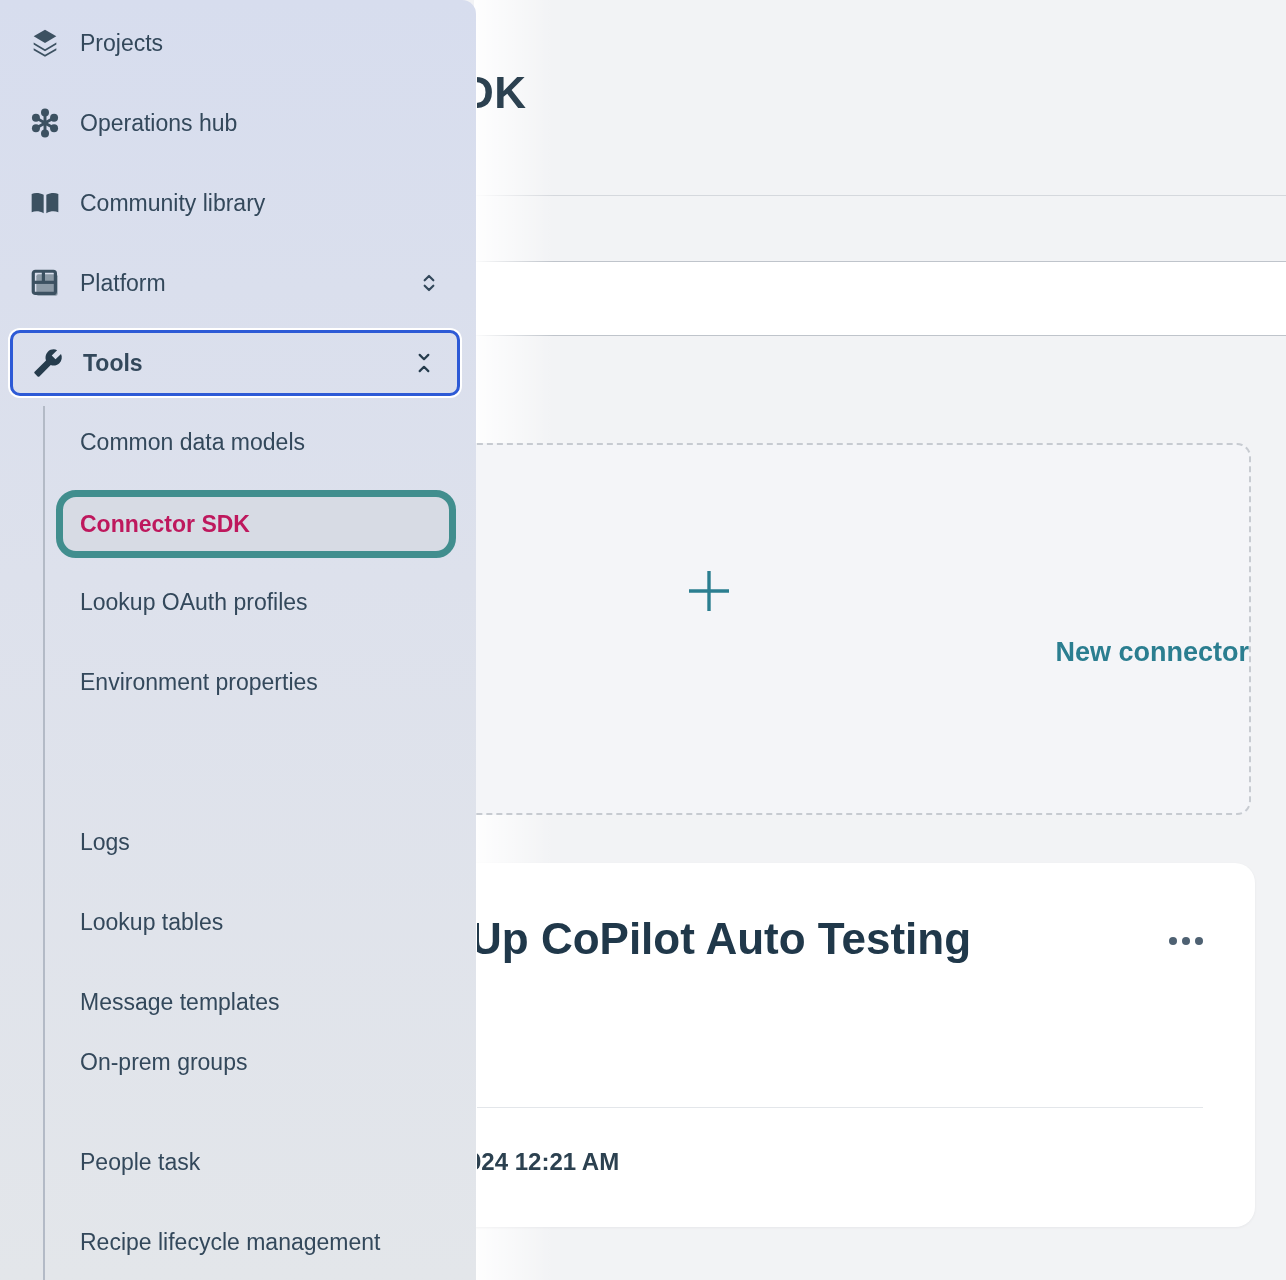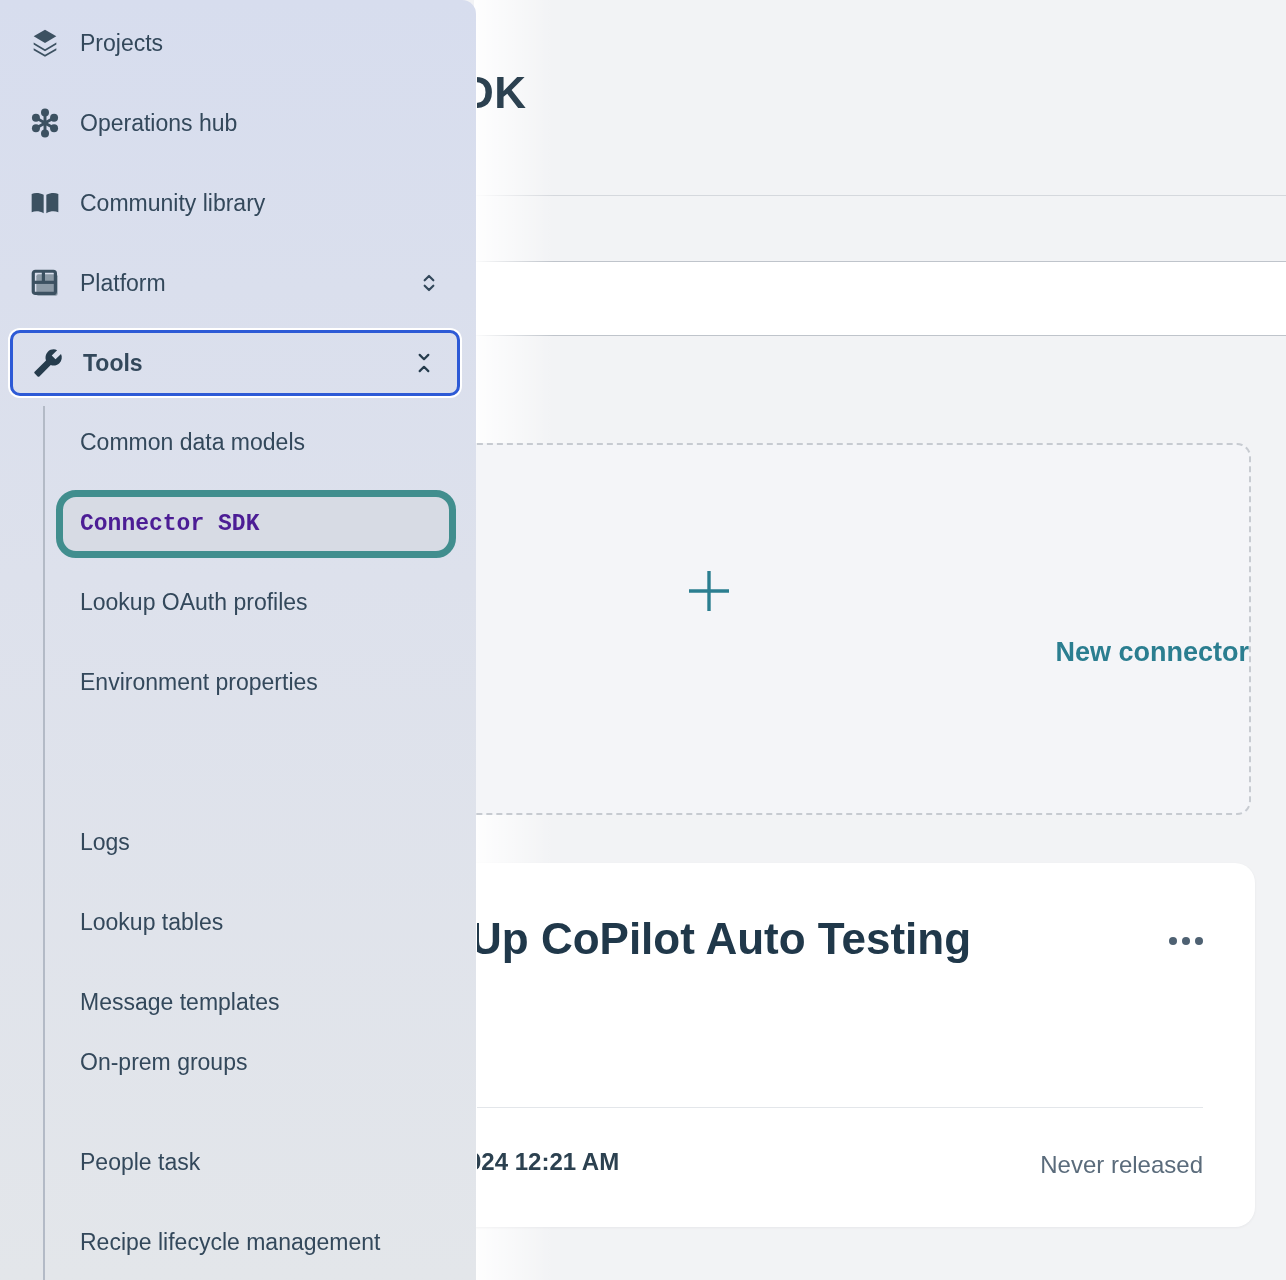--- a/index.html
+++ b/index.html
@@ -84,21 +84,21 @@
   .sub-item{
     position:absolute;left:0;width:476px;height:80px;display:flex;align-items:center;
     cursor:pointer;
   }
   .sub-item .nav-label{left:80px;}
   .selected-pill{
     position:absolute;left:56px;top:490px;width:400px;height:68px;box-sizing:border-box;
     border:7px solid #418e8e;border-radius:20px;background:#d7dbe4;
     display:flex;align-items:center;cursor:pointer;
   }
-  .selected-pill .nav-label{position:static;margin-left:17px;font-weight:700;color:#4c1d95;font-family:Liberation Mono, monospace;}
+  .selected-pill .nav-label{position:static;margin-left:17px;font-weight:700;color:#be185d;}
 </style>
 </head>
 <body>
 
 <div class="main">
 
   <div class="divider-top"></div>
 
   <input class="search-band" type="text" value="" style="">
 
@@ -129,21 +129,20 @@
       <i></i>
       <i></i>
   </button>
 
   <div class="card-divider"></div>
 
   <div class="card-date-clip">
     <span>024 12:21 AM</span>
   </div>
 
-  <div class="card-status">Never released</div>
 
 </div>
 
 <div class="sidebar">
 
   <div class="indent-line"></div>
 
   <div class="nav-row" style="top:3px">
     <span class="nav-icon">
       <svg width="32" height="32" viewBox="0 0 24 24" fill="#3c5161">

